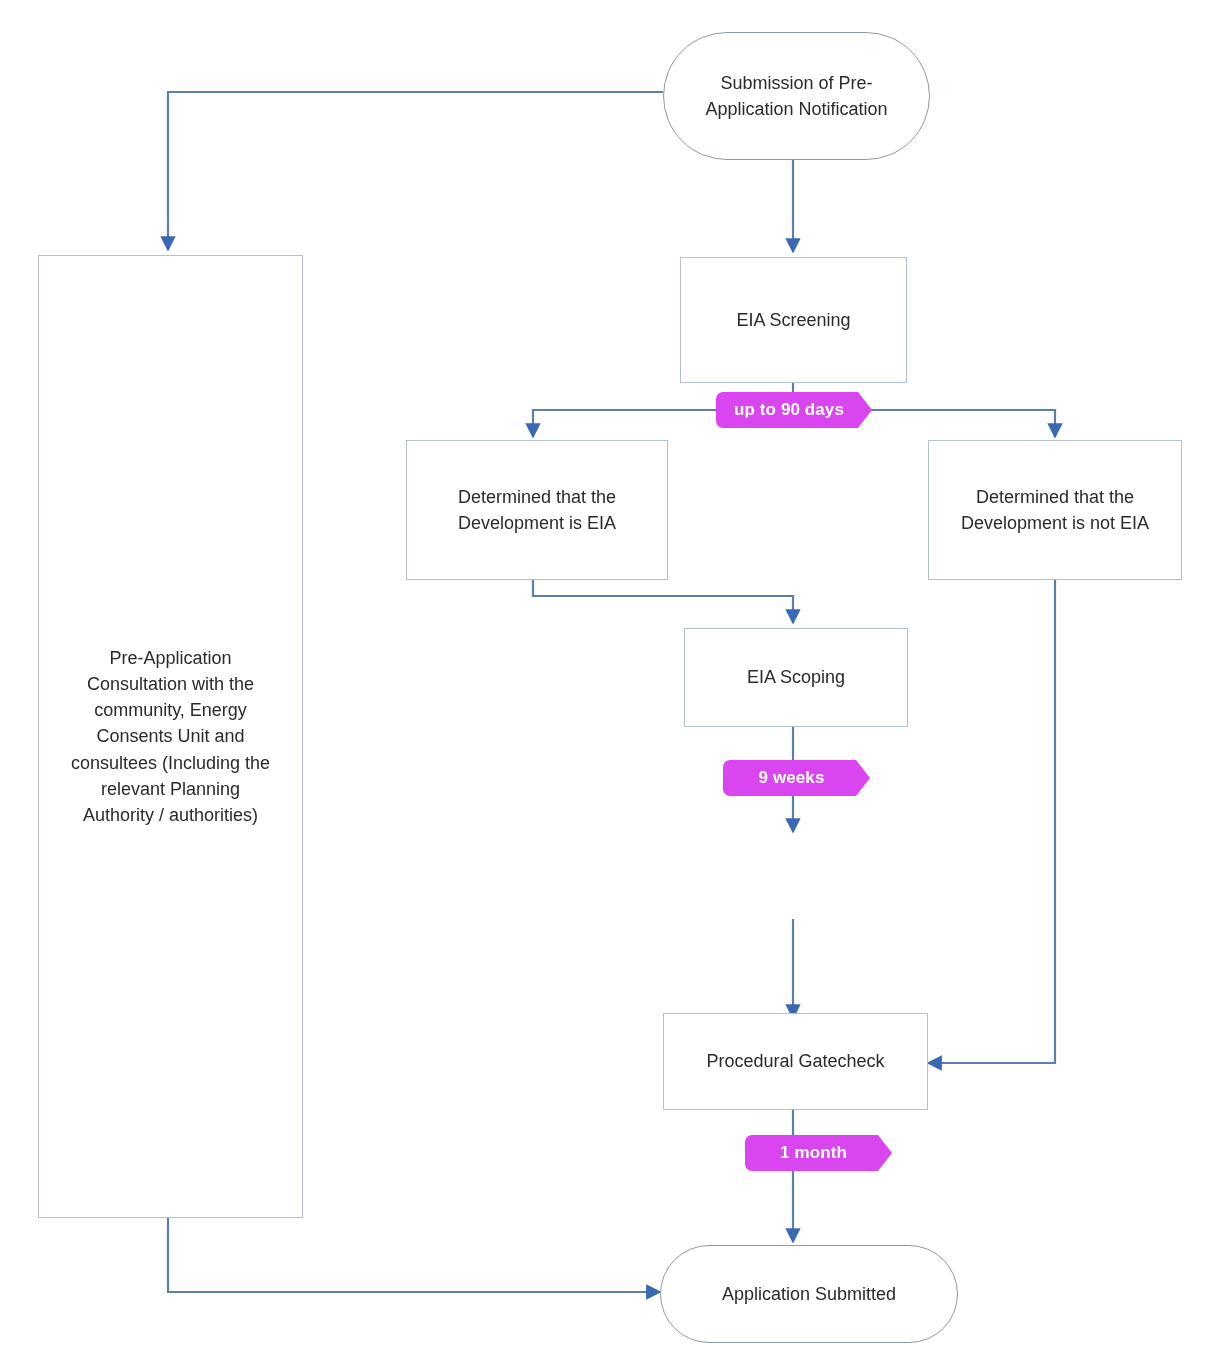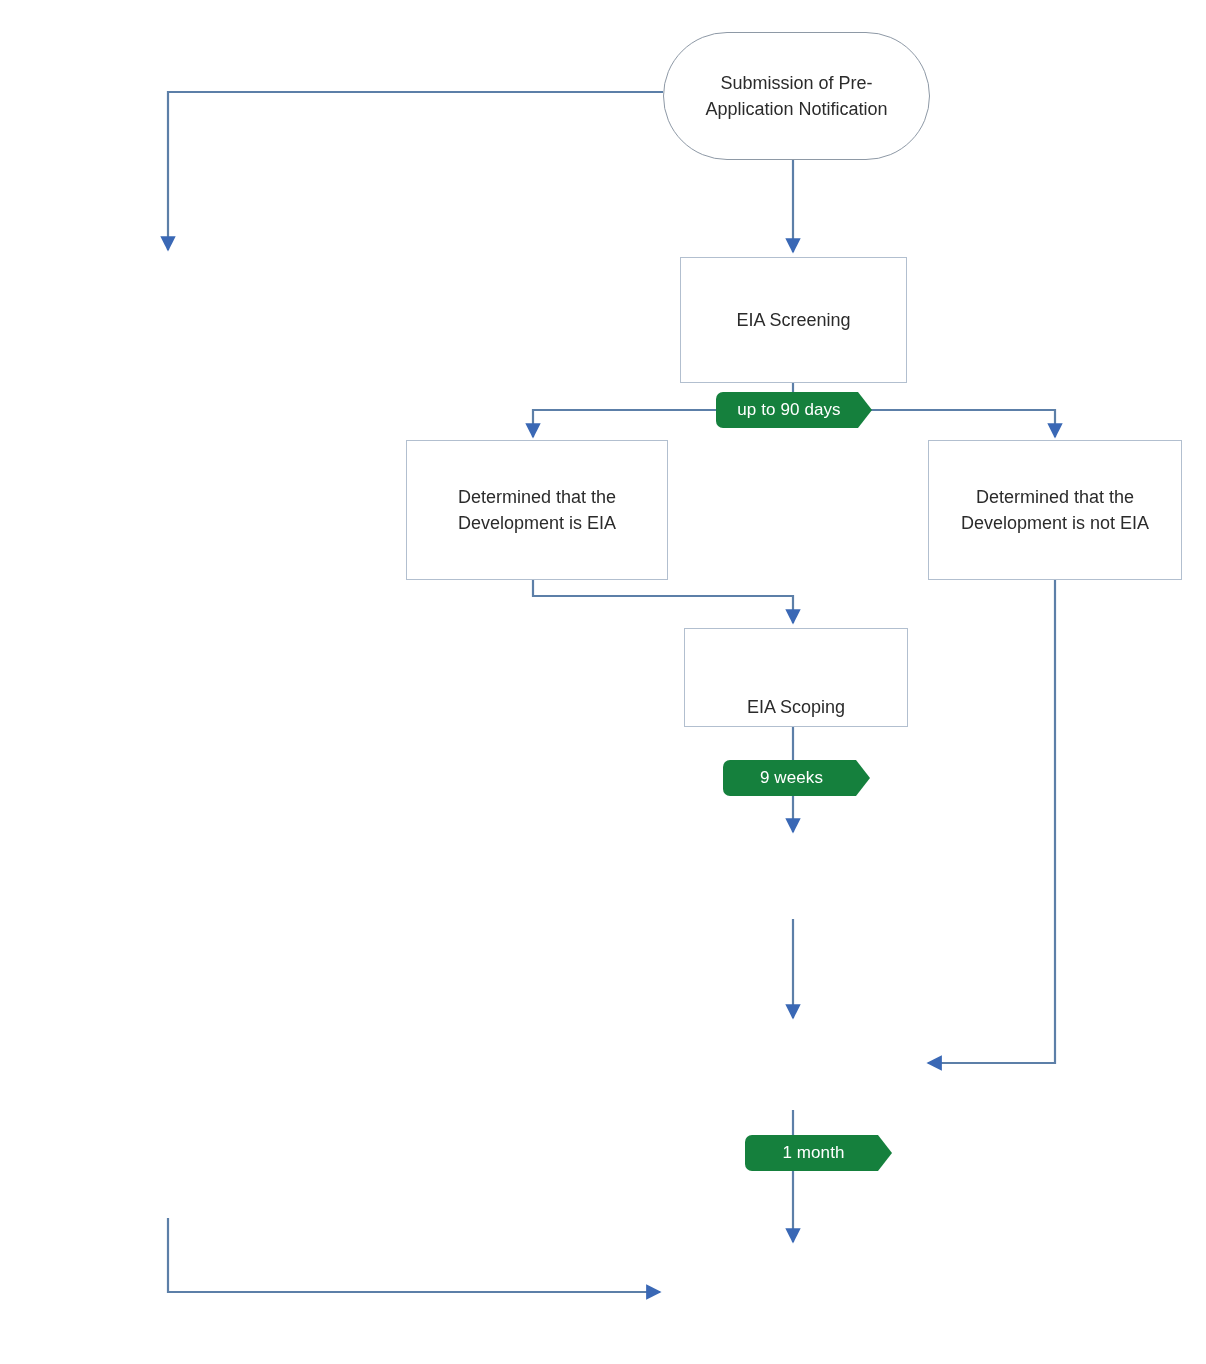--- a/index.html
+++ b/index.html
@@ -51,29 +51,30 @@
     display: block;
     white-space: pre-line;
   }
   .badge {
     position: absolute;
     box-sizing: border-box;
     display: flex;
     align-items: center;
     justify-content: center;
     color: #ffffff;
-    background: #15803d;
+    background: #d946ef;
     font-size: 17px;
     letter-spacing: 0.1px;
     z-index: 3;
     border-top-left-radius: 7px;
     border-bottom-left-radius: 7px;
     -webkit-clip-path: polygon(0% 0%, calc(100% - 14px) 0%, 100% 50%, calc(100% - 14px) 100%, 0% 100%);
     clip-path: polygon(0% 0%, calc(100% - 14px) 0%, 100% 50%, calc(100% - 14px) 100%, 0% 100%);
     padding-right: 10px;
+    font-weight: bold;
   }
   .badge-label {
     display: block;
     white-space: nowrap;
   }
 </style>
 </head>
 <body>
 
 <div id="canvas">
@@ -125,29 +126,44 @@
   <div class="node process" style="left:406px; top:440px; width:262px; height:140px;">
     <span class="node-label">Determined that the
 Development is EIA</span>
   </div>
 
   <div class="node process" style="left:928px; top:440px; width:254px; height:140px;">
     <span class="node-label">Determined that the
 Development is not EIA</span>
   </div>
 
+  <div class="node process" style="left:38px; top:255px; width:265px; height:963px;">
+    <span class="node-label">Pre-Application
+Consultation with the
+community, Energy
+Consents Unit and
+consultees (Including the
+relevant Planning
+Authority / authorities)</span>
+  </div>
 
-  <div class="node process" style="left:684px; top:628px; width:224px; height:99px;align-items:flex-end;">
+  <div class="node process" style="left:684px; top:628px; width:224px; height:99px;">
     <span class="node-label">EIA Scoping</span>
   </div>
 
   <div class="badge" style="left:723px; top:760px; width:147px; height:36px;text-align:right;">
     <span class="badge-label">9 weeks</span>
   </div>
 
 
+  <div class="node process" style="left:663px; top:1013px; width:265px; height:97px;">
+    <span class="node-label">Procedural Gatecheck</span>
+  </div>
 
   <div class="badge" style="left:745px; top:1135px; width:147px; height:36px;">
     <span class="badge-label">1 month</span>
   </div>
 
+  <div class="node terminator" style="left:660px; top:1245px; width:298px; height:98px;">
+    <span class="node-label">Application Submitted</span>
+  </div>
 
 </div>
 
 </body></html>

